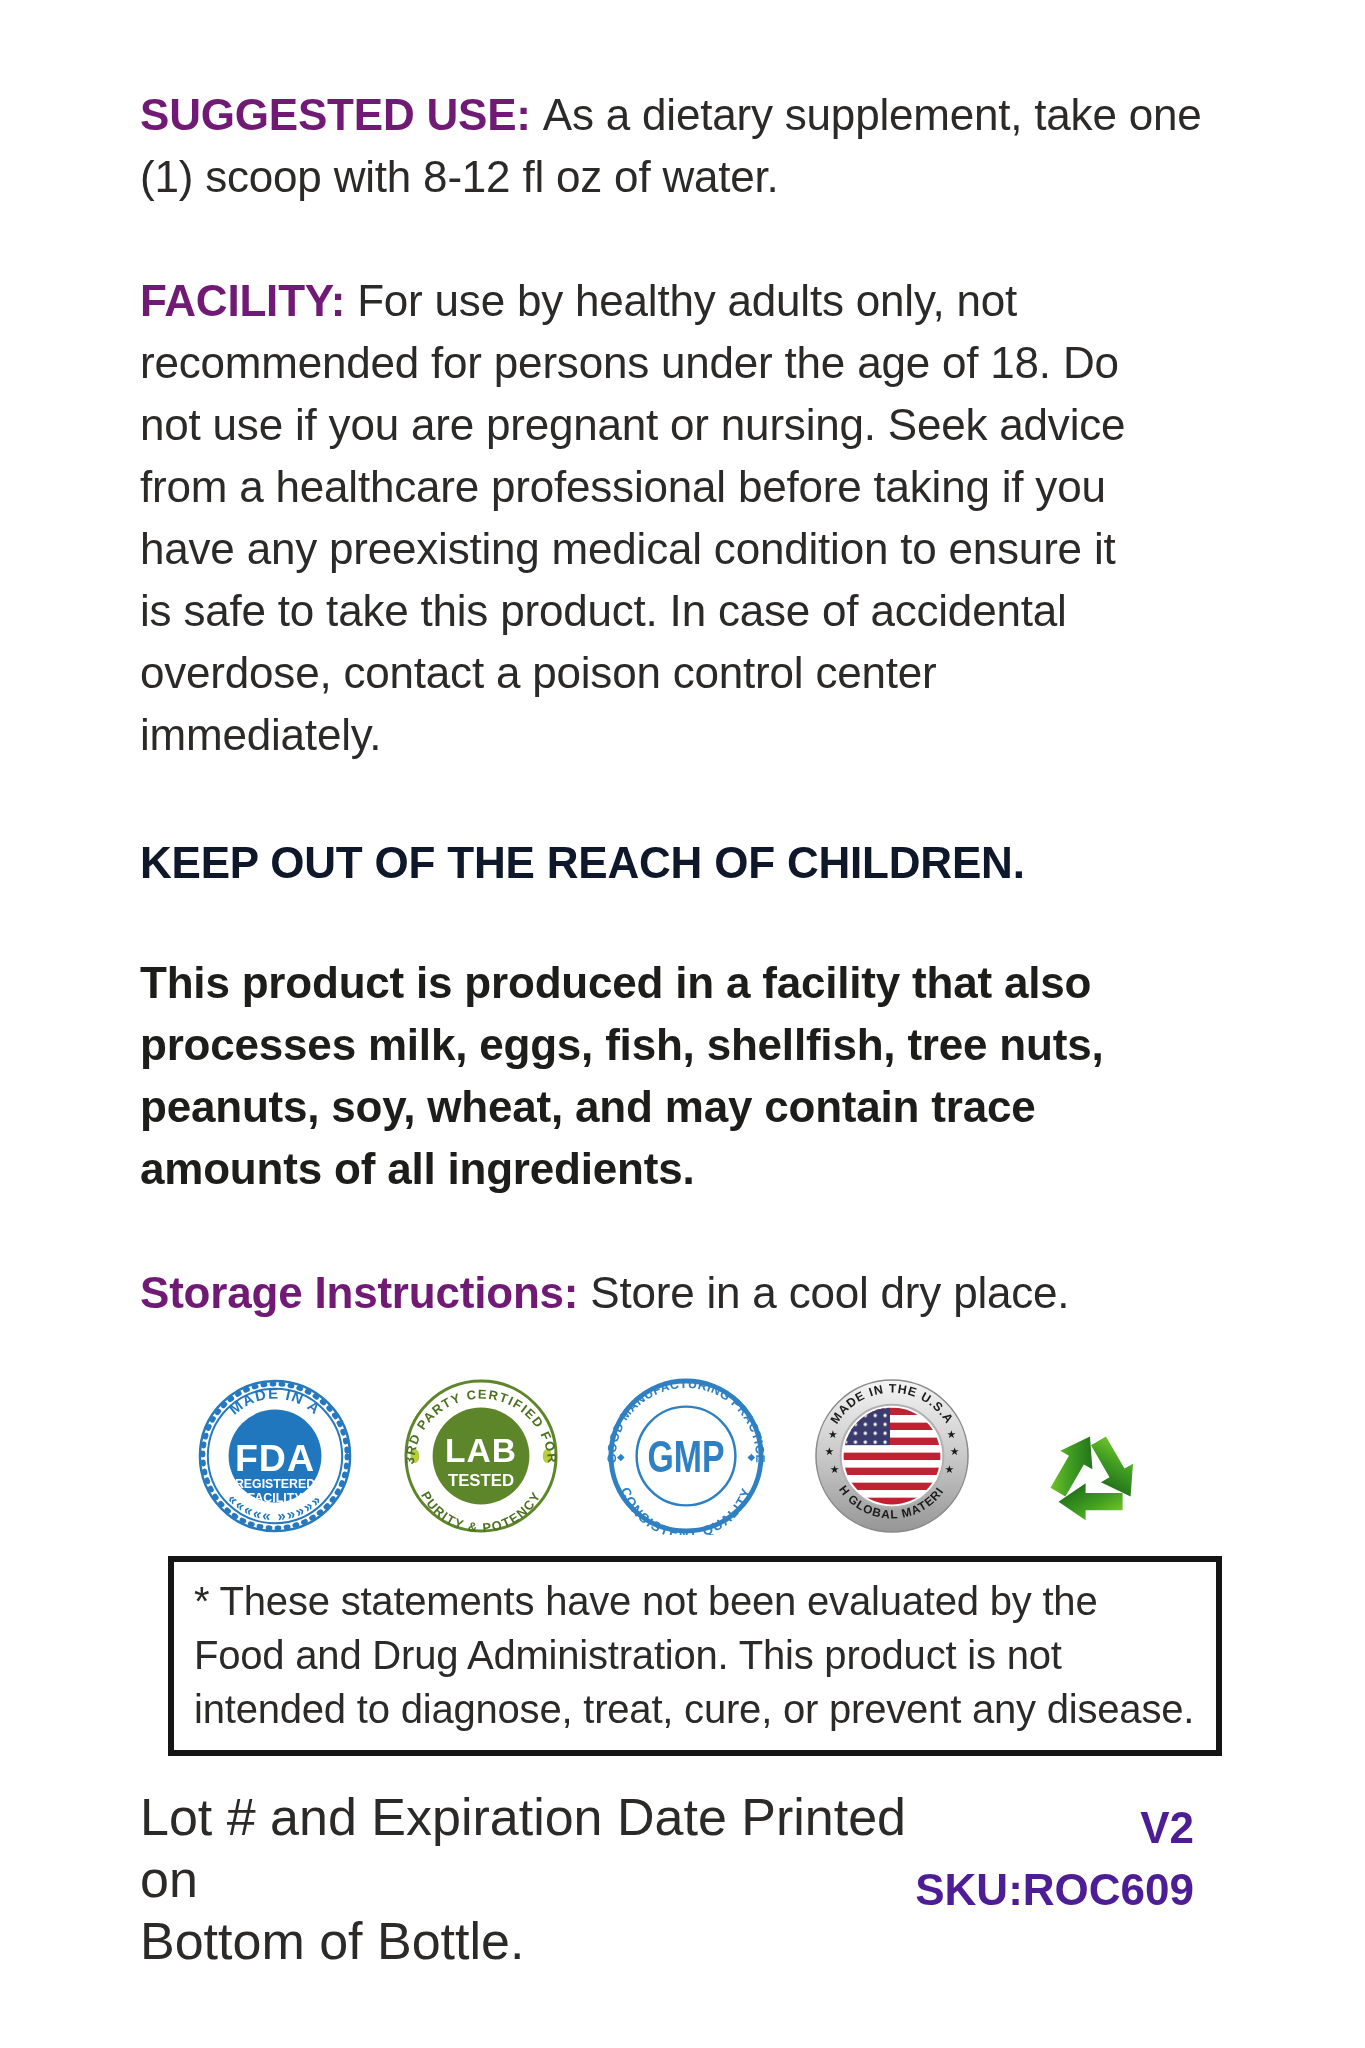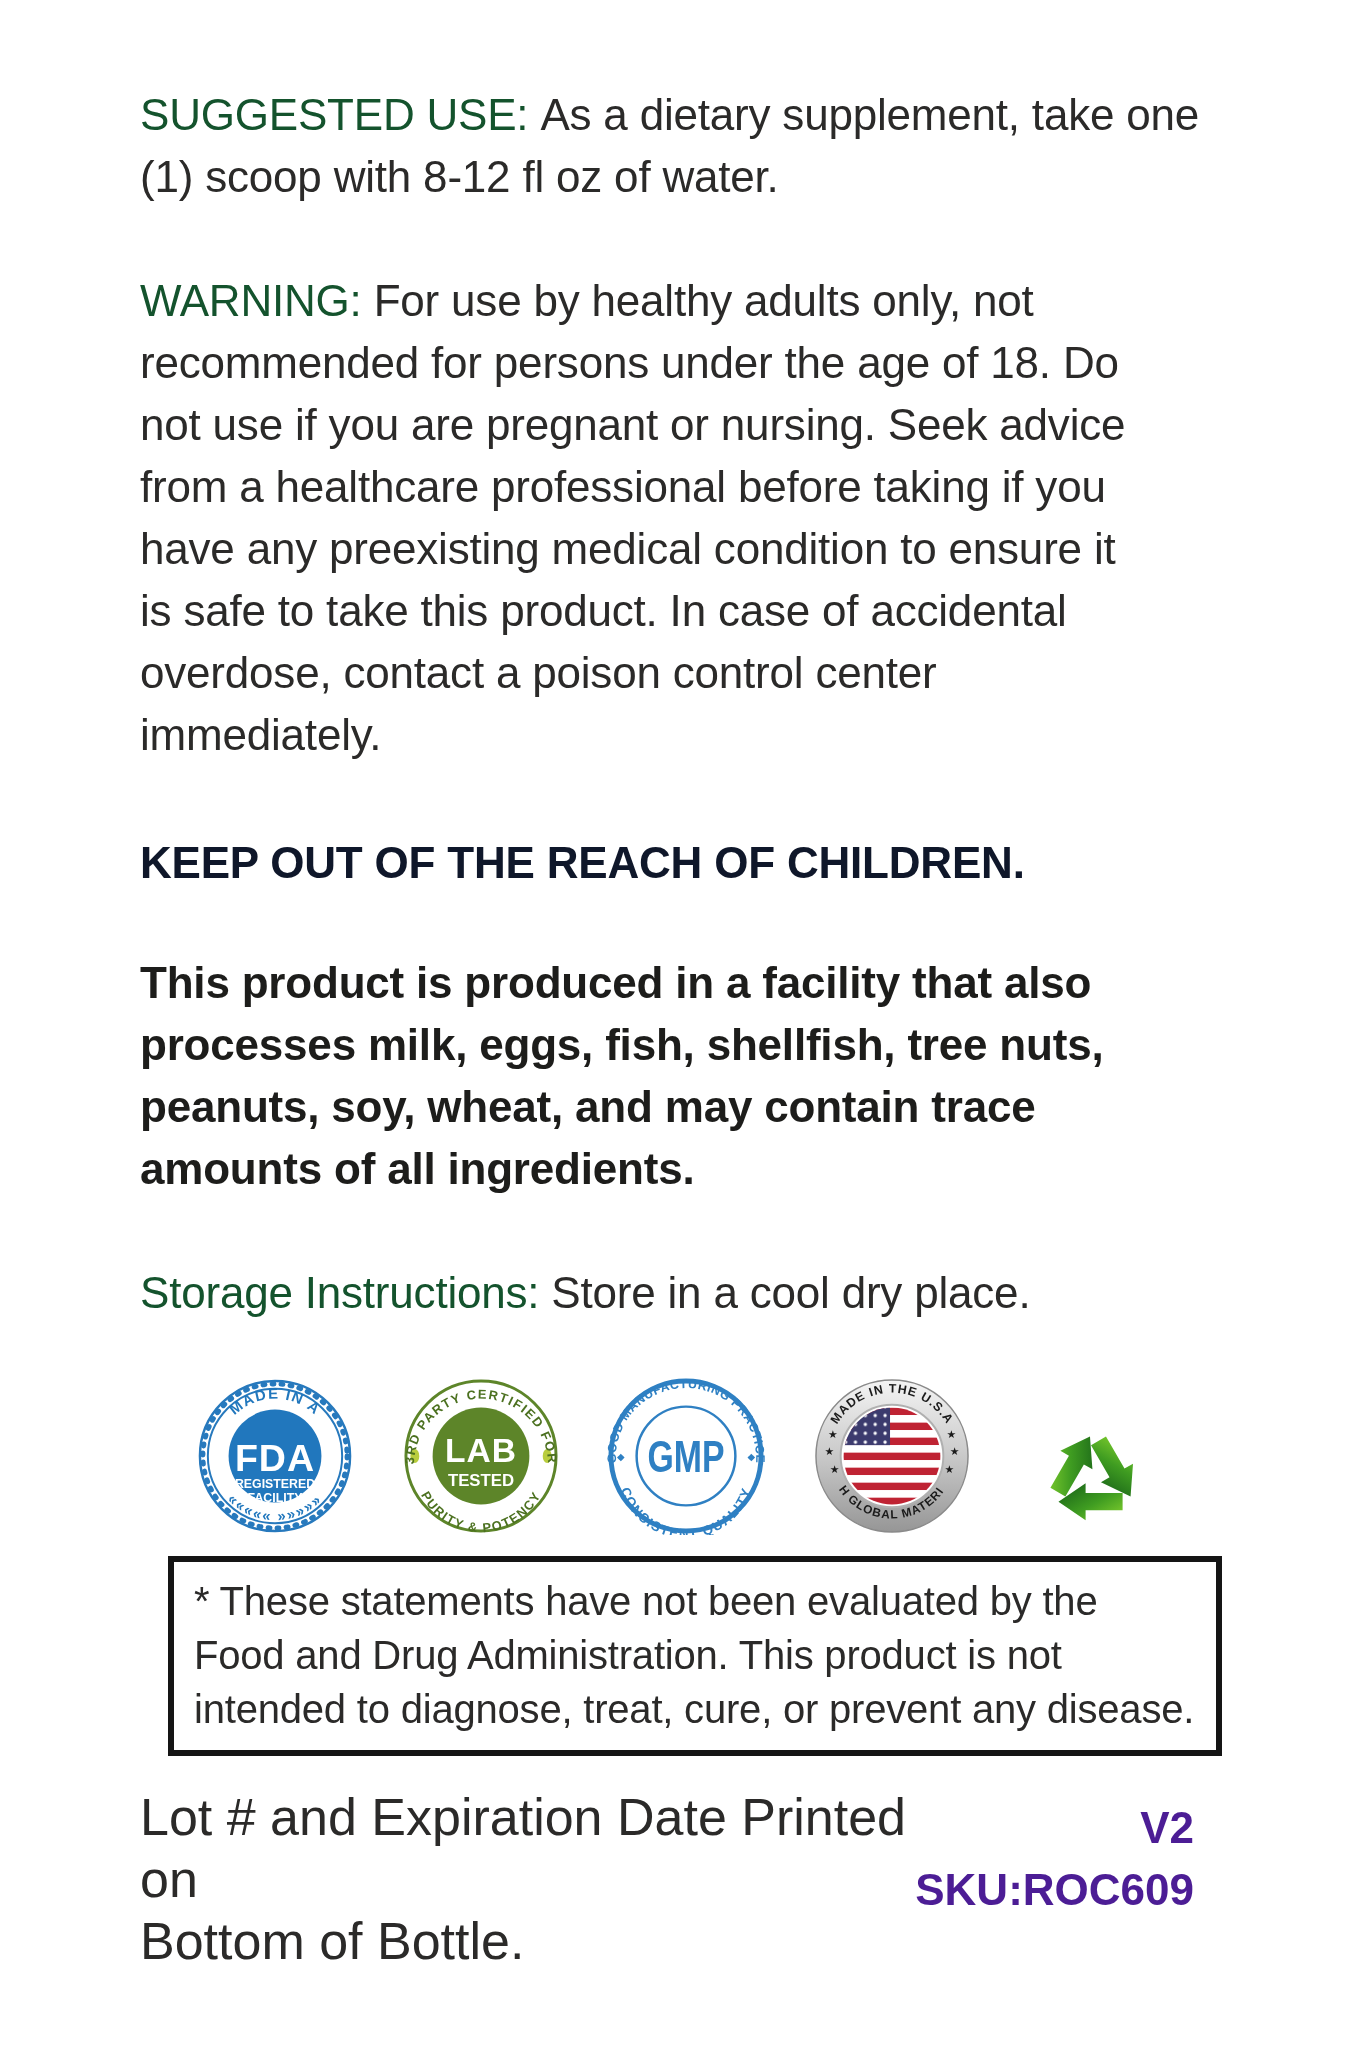--- a/index.html
+++ b/index.html
@@ -10,21 +10,21 @@
     font-family:"Liberation Sans",sans-serif;
     color:#2b2a29;
     overflow:hidden;
   }
   .para{
     position:absolute;left:140px;width:1090px;
     font-size:44px;line-height:62px;margin:0;
     letter-spacing:-0.2px;
   }
   .flow{white-space:pre-line;}
-  .lead{font-weight:400;margin-right:12px;color:#14532d;}
+  .lead{font-weight:700;margin-right:12px;color:#701a75;}
   .bold{font-weight:700;color:#1d1d1b;}
   #suggested{top:84px;}
   #warning{top:270px;}
   #keepout{top:832px;font-weight:700;color:#0f172a;}
   #allergen{top:952px;}
   #storage{top:1262px;}
   .badges{
     position:absolute;left:196px;top:1376px;width:972px;height:160px;
     display:flex;justify-content:space-between;align-items:center;
   }
@@ -48,21 +48,21 @@
   svg text{font-family:"Liberation Sans",sans-serif;}
 </style>
 </head>
 <body>
 
 <div class="label">
 
   <p class="para" id="suggested"><span class="lead">SUGGESTED USE:</span><span class="flow">As a dietary supplement, take one
 (1) scoop with 8-12 fl oz of water.</span></p>
 
-  <p class="para" id="warning"><span class="lead">WARNING:</span><span class="flow">For use by healthy adults only, not
+  <p class="para" id="warning"><span class="lead">FACILITY:</span><span class="flow">For use by healthy adults only, not
 recommended for persons under the age of 18. Do
 not use if you are pregnant or nursing. Seek advice
 from a healthcare professional before taking if you
 have any preexisting medical condition to ensure it
 is safe to take this product. In case of accidental
 overdose, contact a poison control center
 immediately.</span></p>
 
   <p class="para" id="keepout">KEEP OUT OF THE REACH OF CHILDREN.</p>
 

